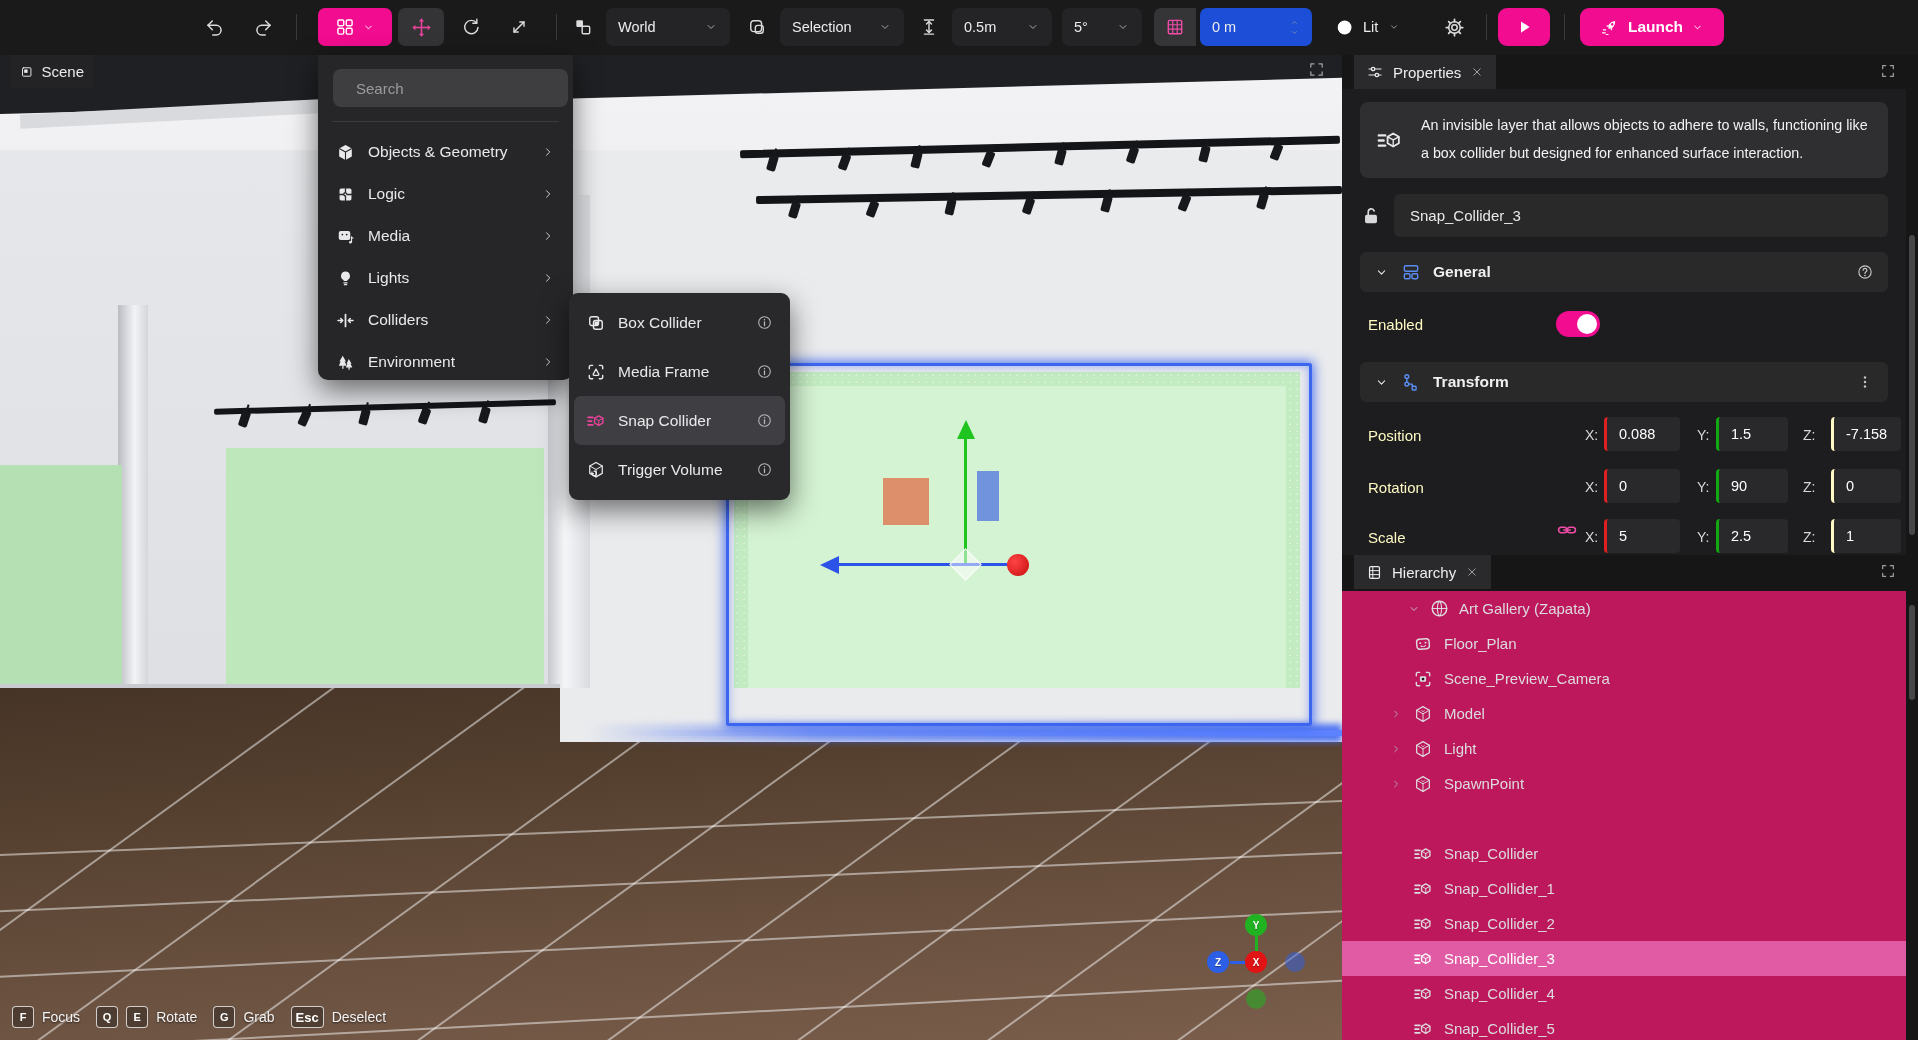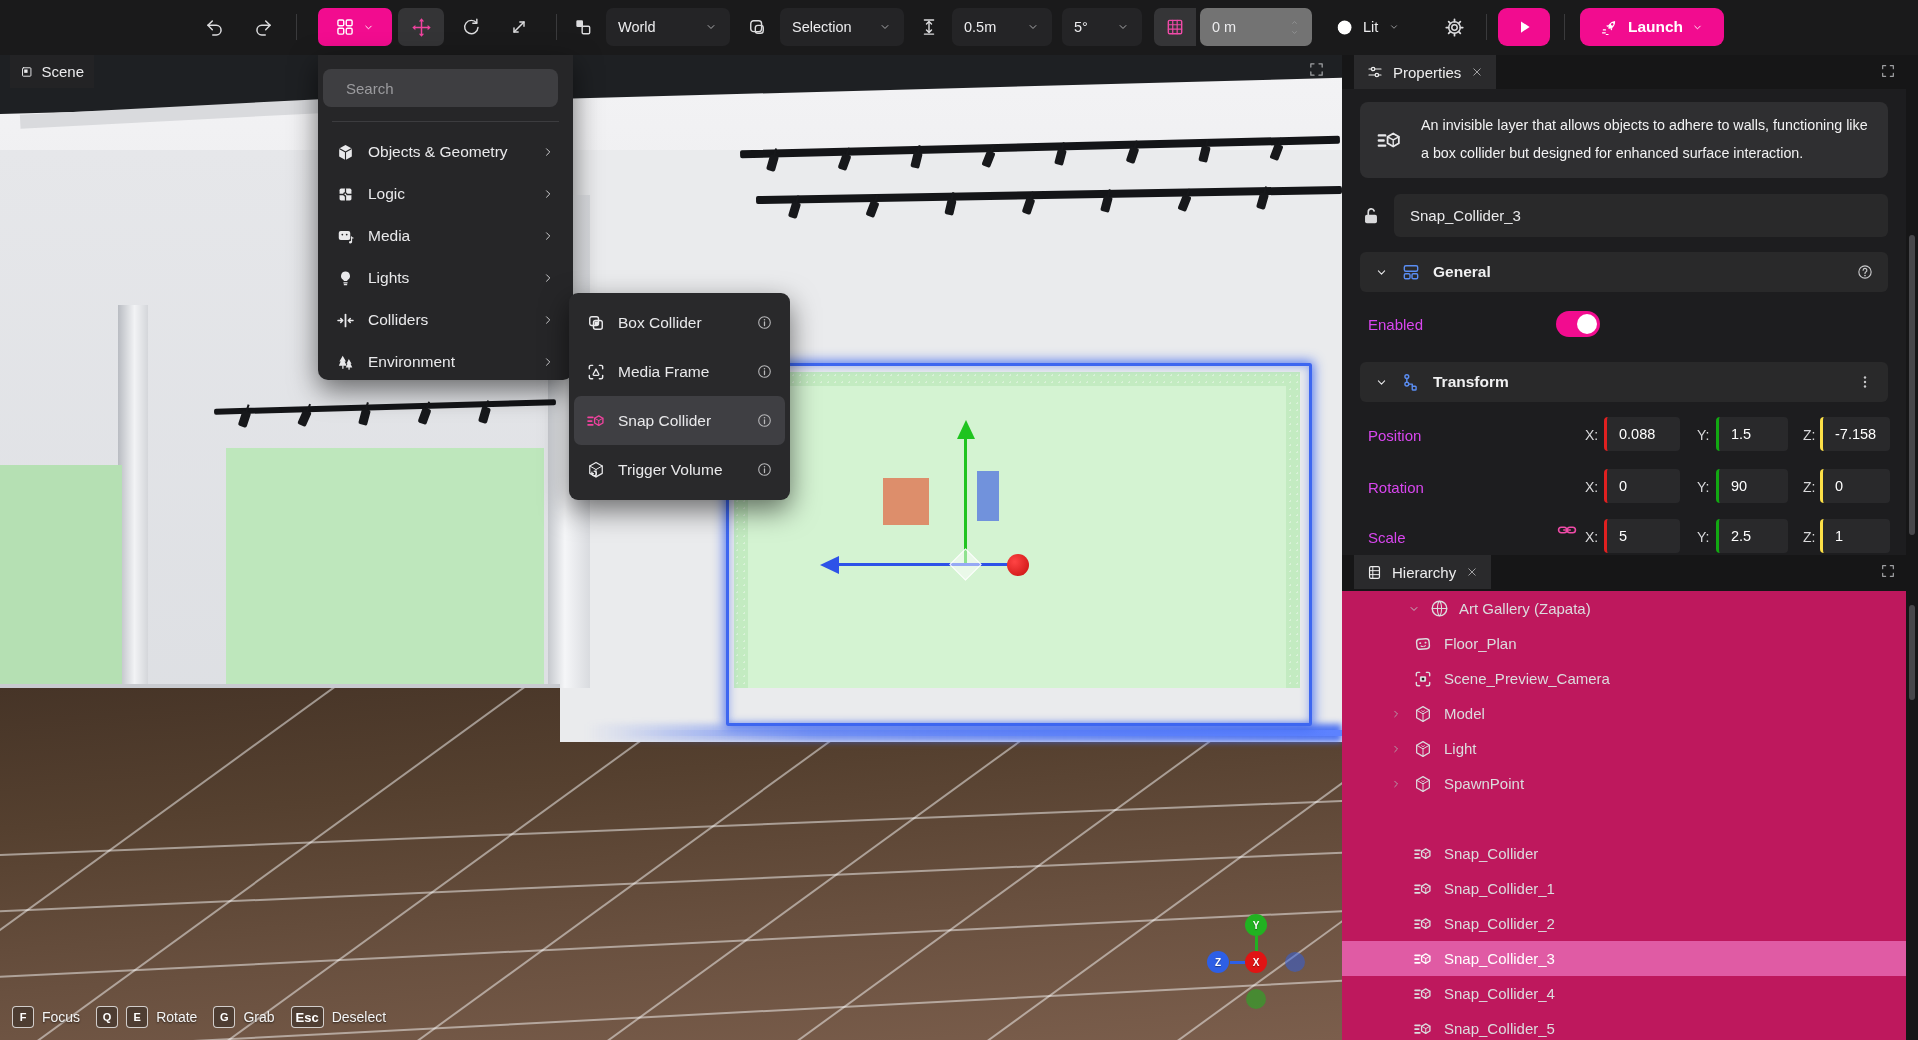--- a/index.html
+++ b/index.html
@@ -12,21 +12,21 @@
   .toolbar{position:absolute;top:0;left:0;width:1918px;height:55px;background:#1a1a1b;z-index:60;}
   .tbtn{position:absolute;top:8px;height:38px;display:flex;align-items:center;justify-content:center;border-radius:7px;color:#dcdcde;cursor:pointer;}
   .tdiv{position:absolute;top:14px;width:1px;height:26px;background:#3a3a3c;}
   .pink{background:#f20c8f;color:#fff;}
   .tfield{position:absolute;top:8px;height:38px;background:#242426;border-radius:7px;display:flex;align-items:center;gap:8px;padding:0 12px;font-size:14.5px;color:#ececee;cursor:pointer;}
   .tfield .chev{color:#a9a9ab;margin-left:auto;}
   .stepper{display:flex;flex-direction:column;gap:1px;color:#9fa0a2;margin-left:auto;}
 
   
   .menu{position:absolute;left:318px;top:55px;width:255px;height:325px;background:#262628;border-radius:0 0 10px 10px;box-shadow:0 10px 28px rgba(0,0,0,.55);z-index:70;}
-  .search{position:absolute;left:5px;top:14px;width:235px;height:38px;background:#3e3e41;border-radius:8px;display:flex;align-items:center;gap:9px;padding:0 12px;}
+  .search{position:absolute;left:15px;top:14px;width:235px;height:38px;background:#3e3e41;border-radius:8px;display:flex;align-items:center;gap:9px;padding:0 12px;}
   .search input{flex:1;background:transparent;border:none;outline:none;color:#e8e8e8;font-size:15px;}
   .search input::placeholder{color:#9b9b9e;}
   .mdiv{position:absolute;left:14px;top:66px;width:227px;height:1px;background:#3c3c3f;}
   .mitem{position:absolute;left:8px;width:239px;height:42px;display:flex;align-items:center;gap:13px;padding:0 10px;color:#e9e9eb;font-size:15.5px;border-radius:7px;cursor:pointer;}
   .mitem .chev{margin-left:auto;color:#cfcfd1;}
 
   
   .submenu{position:absolute;left:569px;top:293px;width:221px;height:207px;background:#29292b;border-radius:9px;box-shadow:0 10px 28px rgba(0,0,0,.55);z-index:71;padding:5px 5px;}
   .sitem{position:relative;width:211px;height:49px;display:flex;align-items:center;gap:12px;padding:0 12px;color:#e9e9eb;font-size:15.5px;border-radius:7px;cursor:pointer;}
   .sitem.sel{background:#3f3f43;}
@@ -83,28 +83,28 @@
   .tab .x{color:#a9a9ab;font-size:13px;}
   .pexpand{position:absolute;left:538px;top:8px;color:#9fa0a3;cursor:pointer;}
   .desc-card{position:absolute;left:18px;top:47px;width:528px;height:76px;background:#2f2f31;border-radius:8px;display:flex;align-items:center;gap:18px;padding:0 16px 0 16px;}
   .desc-card .txt{font-size:14.3px;line-height:1.95;color:#f2f2f3;}
   .name-row{position:absolute;left:18px;top:139px;width:528px;height:43px;display:flex;align-items:center;gap:12px;}
   .name-field{flex:1;height:43px;background:#29292a;border-radius:6px;display:flex;align-items:center;padding:0 16px;font-size:15px;color:#eaeaec;}
   .sechead{position:absolute;left:18px;width:528px;height:40px;background:#29292a;border-radius:6px;display:flex;align-items:center;gap:12px;padding:0 14px;}
   .sechead .title{font-size:15.5px;font-weight:bold;color:#f0f0f1;}
   .sechead .right{margin-left:auto;color:#c9c9cb;}
   .blue{color:#5a8df2;}
-  .prow-label{position:absolute;left:26px;font-size:15px;color:#d946ef;}
+  .prow-label{position:absolute;left:26px;font-size:15px;color:#fef9c3;}
   .toggle{position:absolute;left:214px;width:44px;height:26px;background:#f20c8f;border-radius:13px;cursor:pointer;}
   .toggle .knob{position:absolute;right:3px;top:3px;width:20px;height:20px;border-radius:50%;background:#fff;}
   .axlab{position:absolute;font-size:14px;color:#d8d8da;}
   .vfield{position:absolute;height:34px;background:#29292b;border-radius:4px;display:flex;align-items:center;padding:0 0 0 12px;font-size:14.5px;color:#fff;cursor:text;}
   .bx{border-left:3px solid #e02020;}
   .by{border-left:3px solid #12a812;}
-  .bz{border-left:3px solid #fde047;}
+  .bz{border-left:3px solid #fef9c3;margin-left:11px;}
   .linkic{position:absolute;color:#f04ba8;}
 
   .hier{position:absolute;left:1342px;top:555px;width:576px;height:485px;background:#be185d;z-index:40;}
   .hier .tabbar{width:576px;height:36px;}
   .hrows{position:absolute;left:0;top:36px;width:564px;height:449px;overflow:hidden;}
   .hrow{position:absolute;left:0;width:564px;height:35px;display:flex;align-items:center;font-size:15px;color:#dcdcde;cursor:pointer;}
   .hrow.sel{background:#e05ba4;color:#fff;width:564px;}
   .hchev{position:absolute;left:18px;color:#c0c0c2;}
   .hchev2{position:absolute;left:48px;color:#b4b4b6;}
   .hico0{position:absolute;left:40px;}
@@ -516,21 +516,21 @@
       <span>5°</span>
       <svg class="ic chev" width="14" height="14">
           <use href="#i-chevd"></use>
         </svg>
     </div>
     <div class="tbtn" style="left:1154px;width:42px;background:#353537;color:#f04ba8;border-radius:7px 0 0 7px;">
         <svg class="ic" width="20" height="20">
           <use href="#i-grid9"></use>
         </svg>
       </div>
-    <div class="tfield" style="left:1200px;width:112px;background:#737373;">
+    <div class="tfield" style="left:1200px;width:112px;background:#1d4ed8;">
       <span>0 m</span>
       <span class="stepper">
         <svg class="ic" width="11" height="9">
             <use href="#i-chevu"></use>
           </svg>
         <svg class="ic" width="11" height="9">
             <use href="#i-chevd"></use>
           </svg>
       </span>
     </div>

